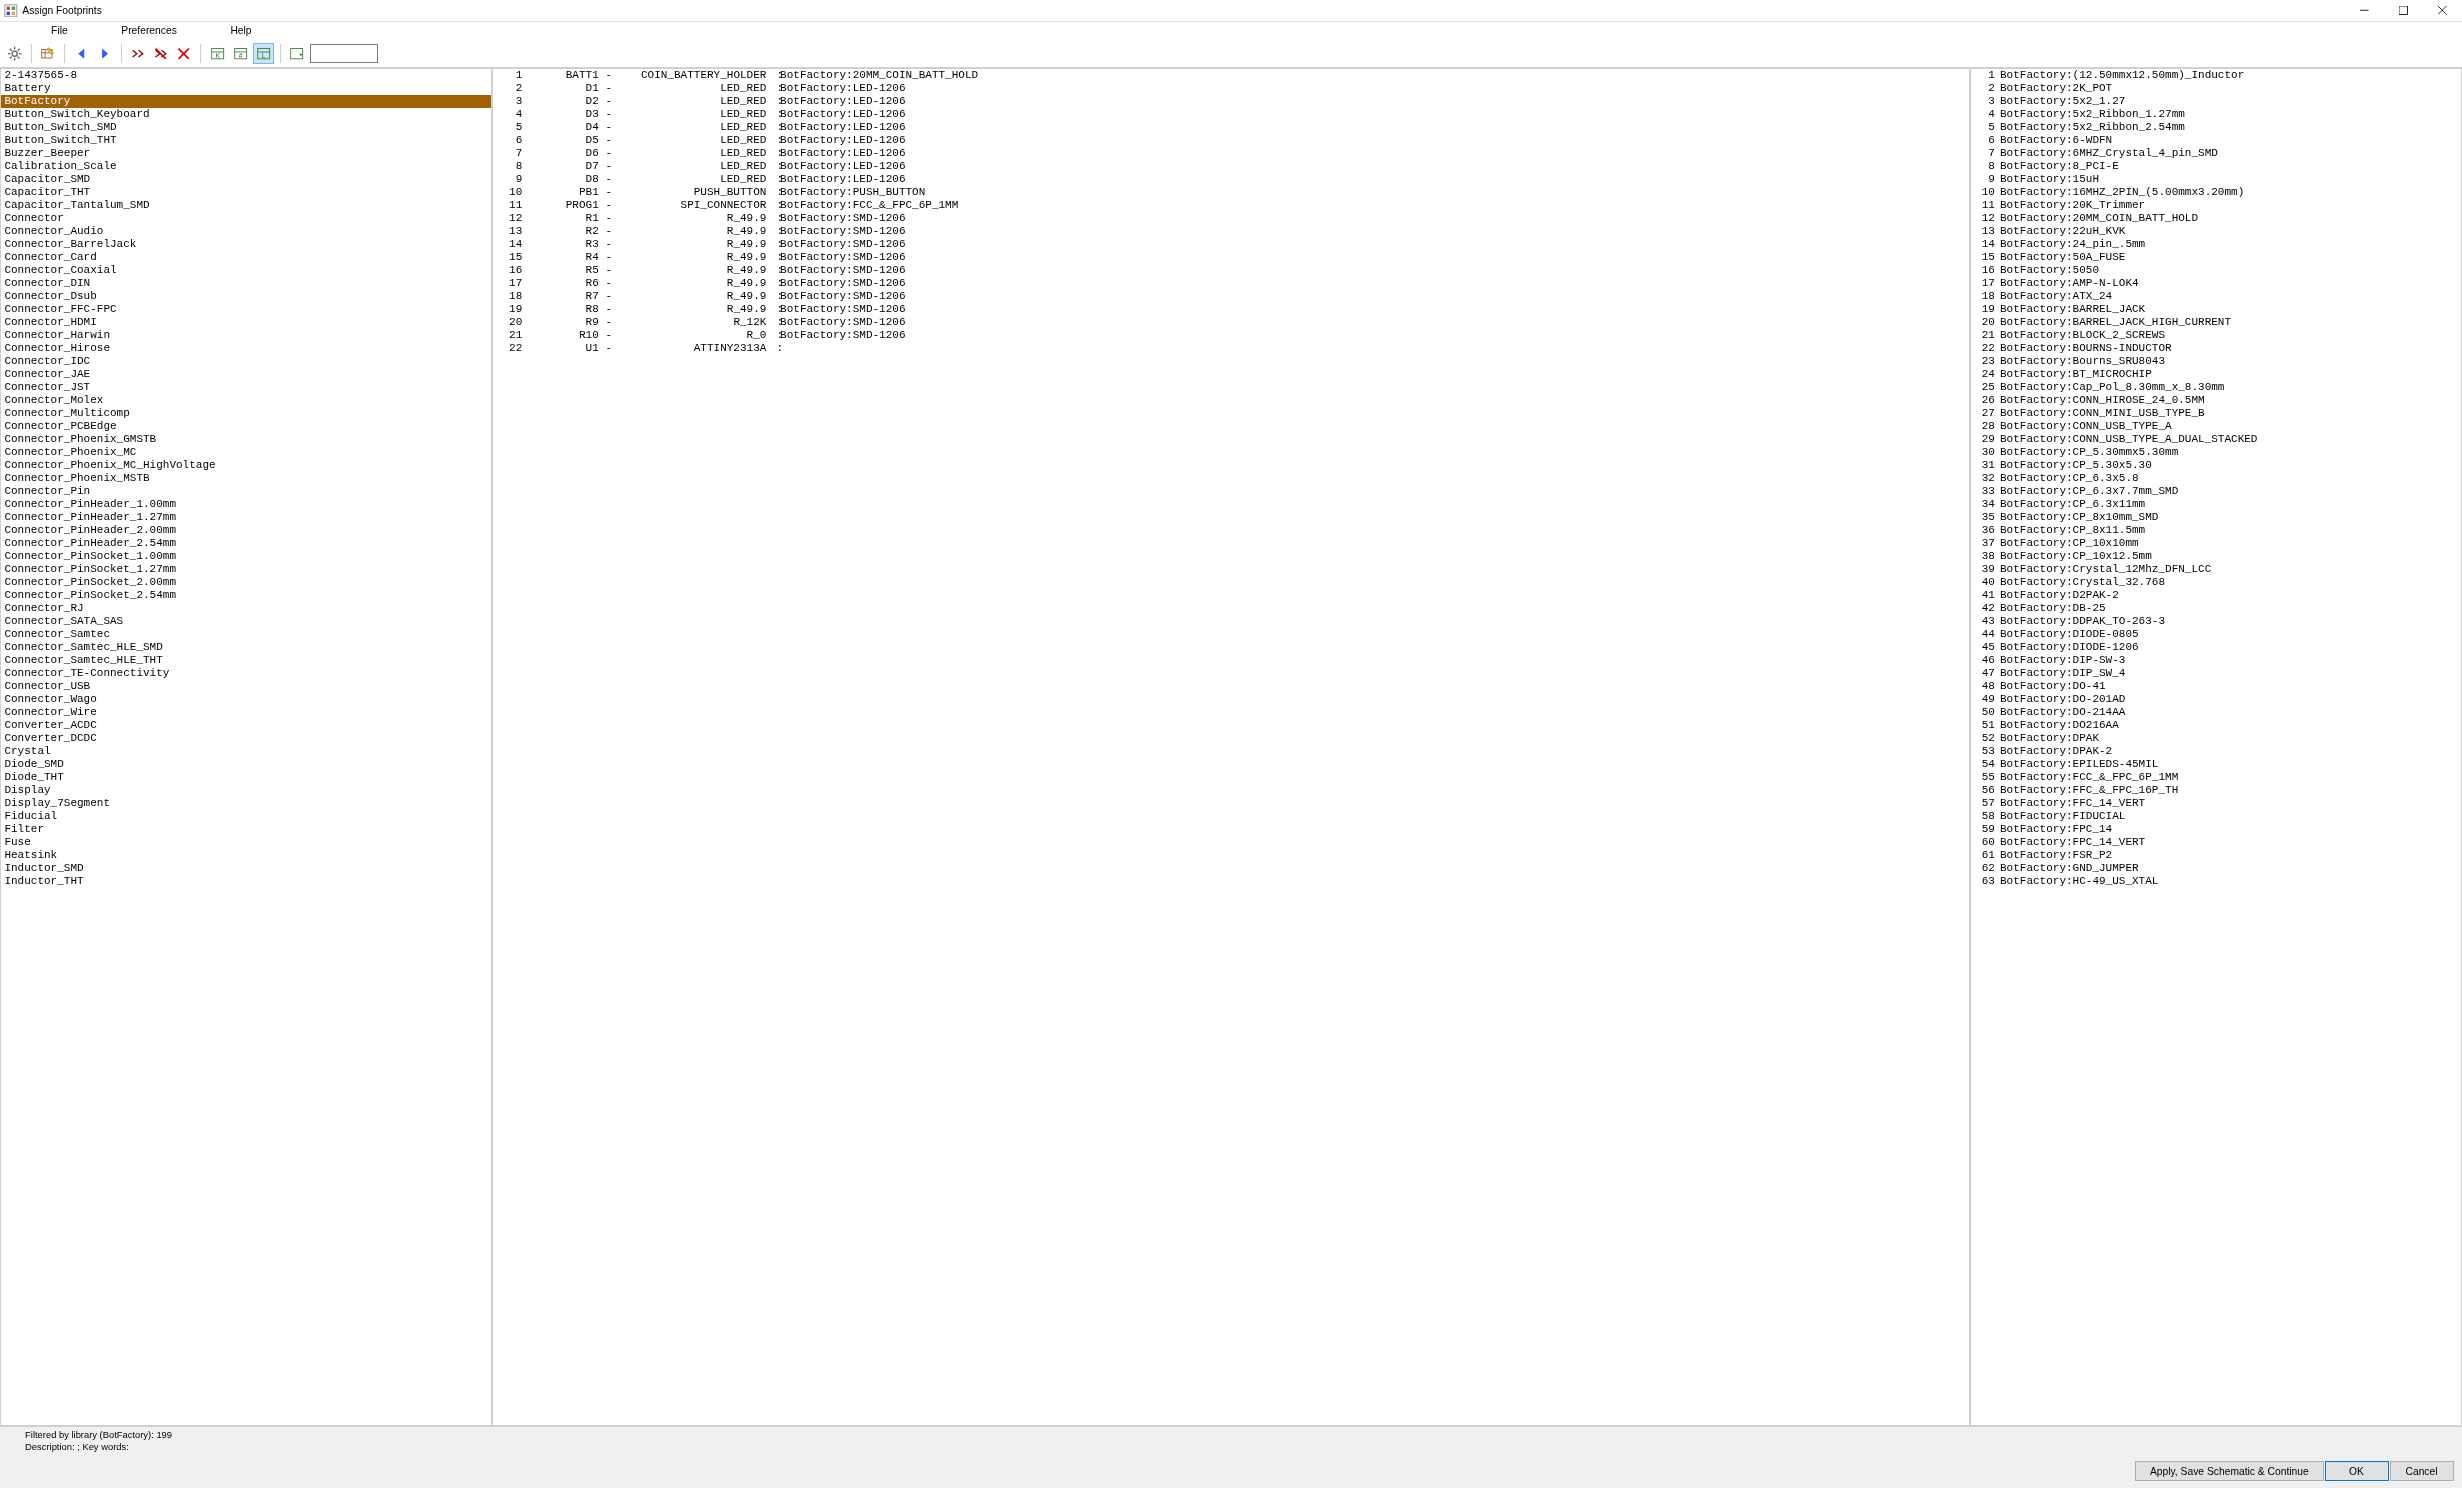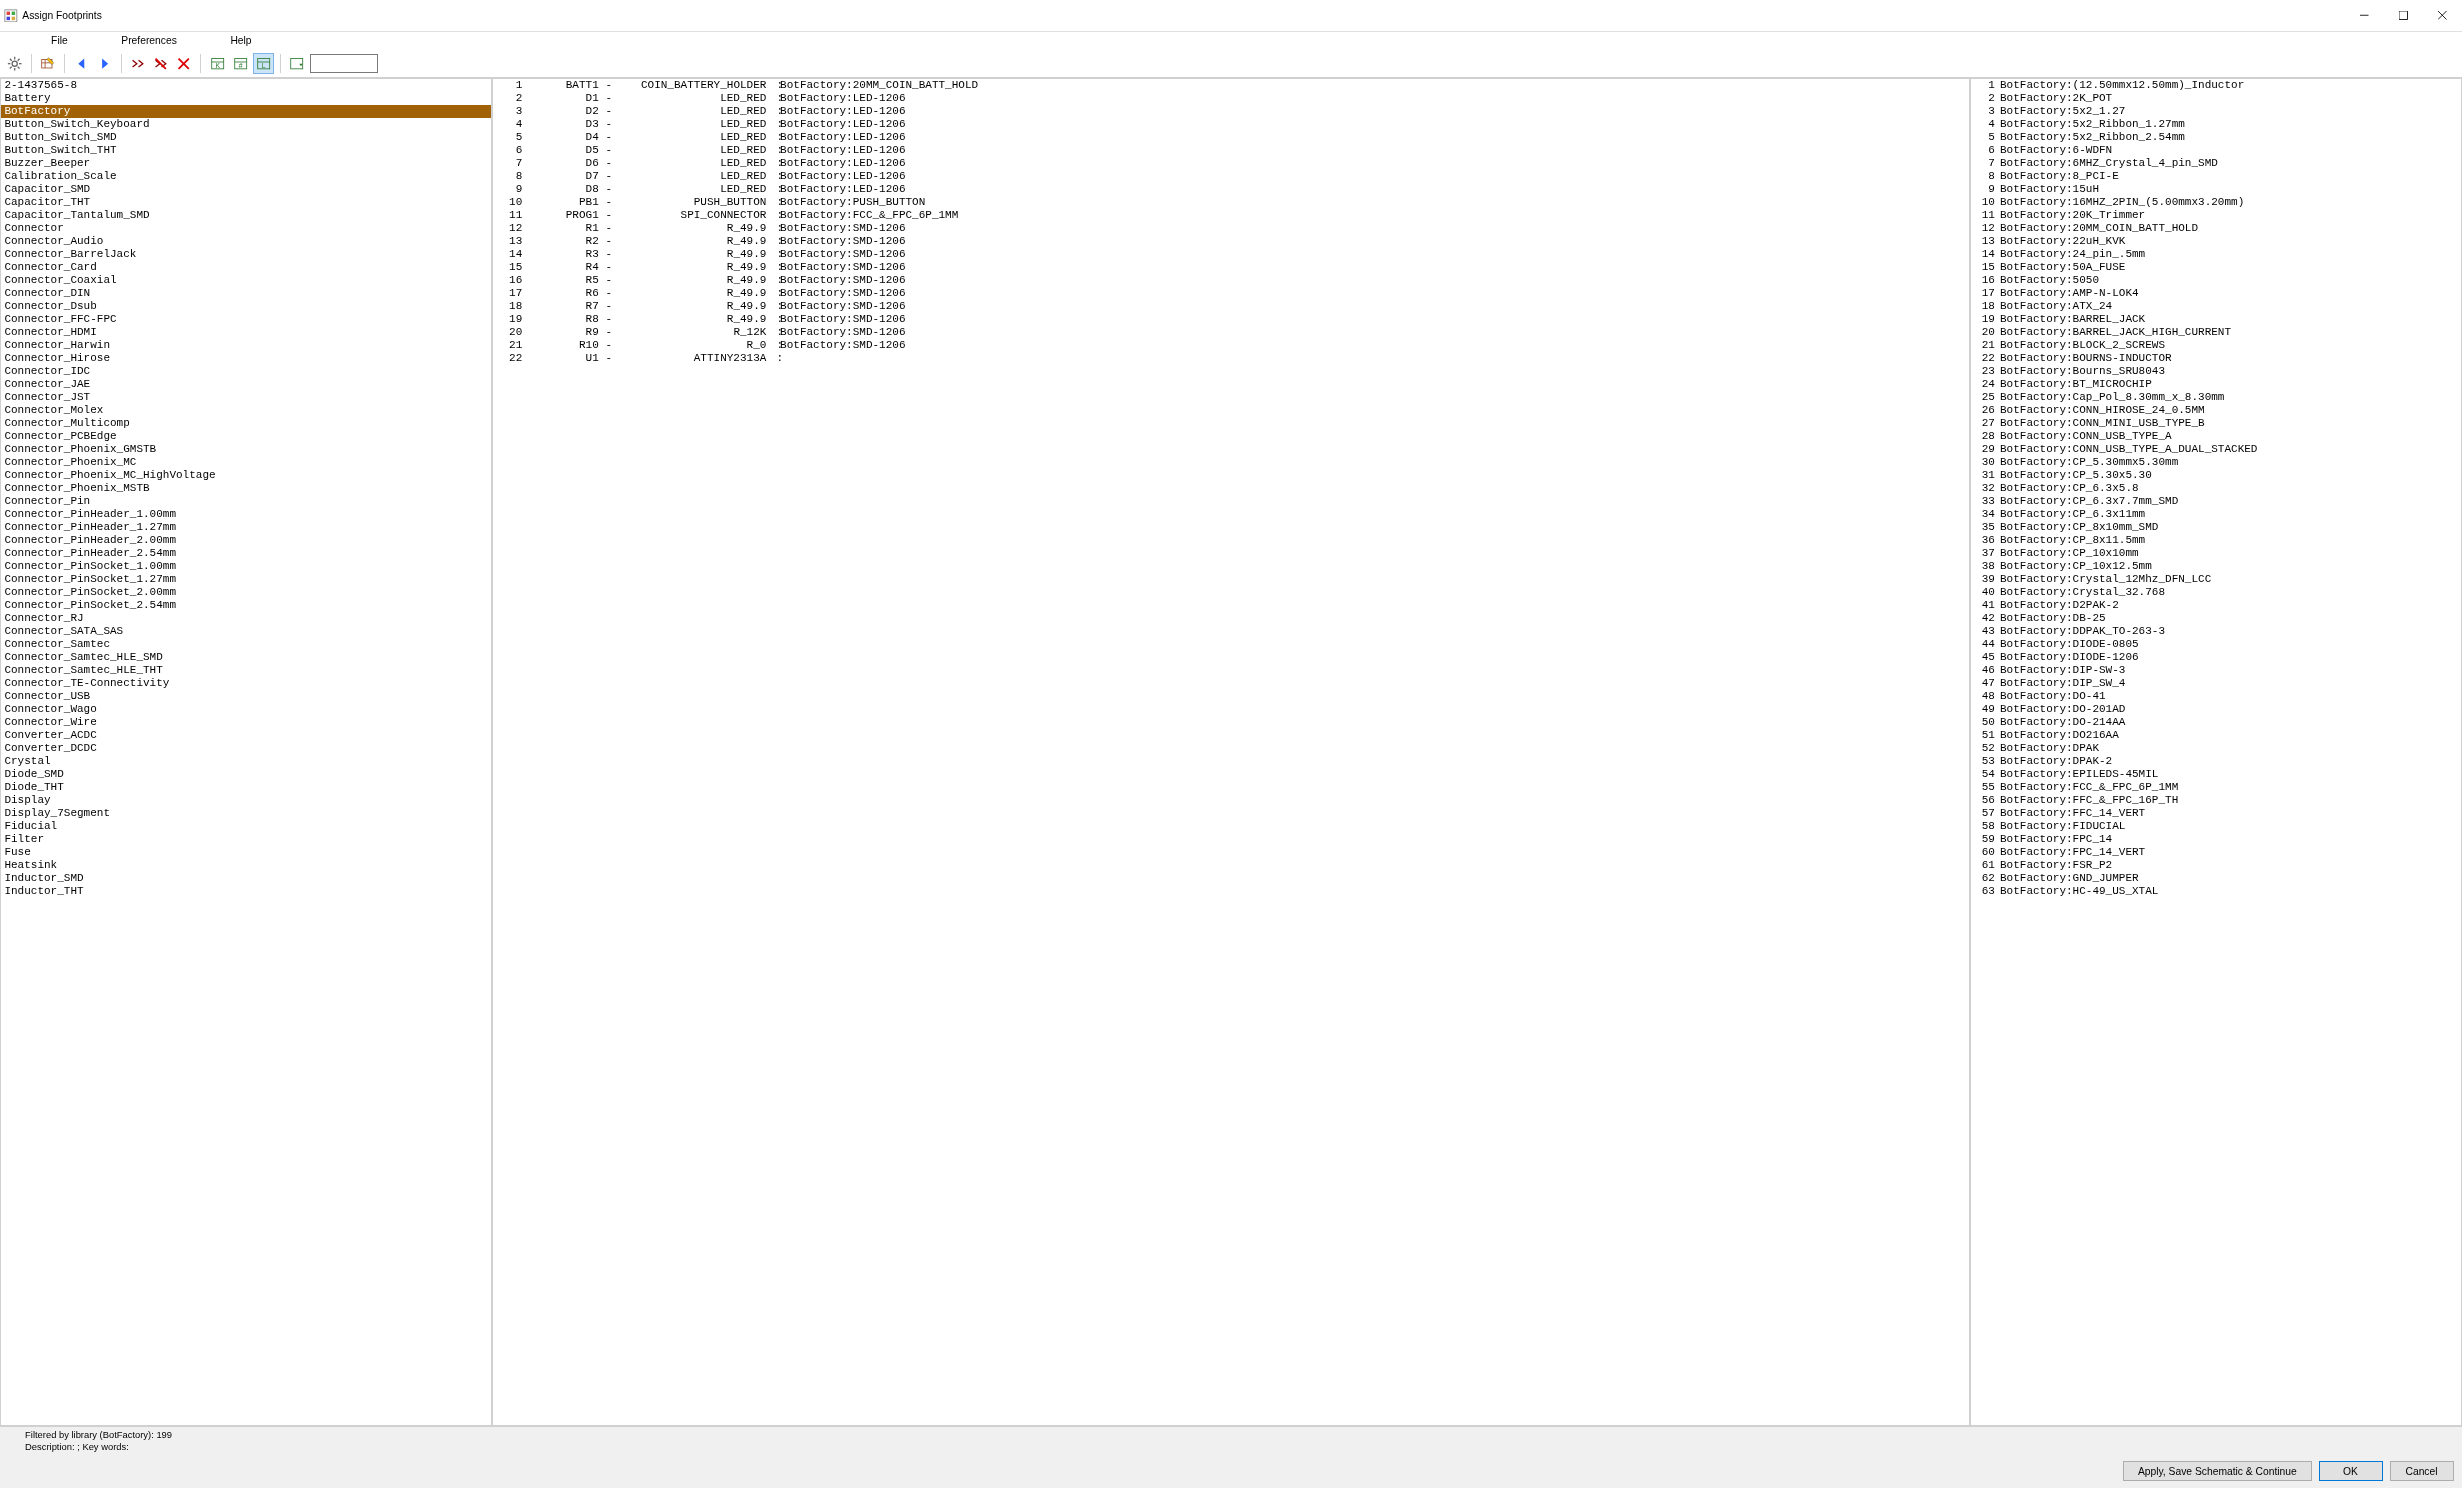--- a/index.html
+++ b/index.html
@@ -9,21 +9,21 @@
   background: #fff;
   height: 100vh;
   display: flex;
   flex-direction: column;
   overflow: hidden;
 }
 .titlebar {
   display: flex;
   align-items: center;
   justify-content: space-between;
-  height: 32px;
+  height: 22px;
   background: #fff;
   border-bottom: 0.9px solid #e0e0e0;
   padding-left: 4.3px;
 }
 .titlebar-left { display: flex; align-items: center; gap: 4.3px; }
 .titlebar-icon { width: 13.7px; height: 13.7px; display: inline-block; }
 .titlebar-title { font-size: 10.3px; }
 .titlebar-controls { display: flex; }
 .titlebar-btn { width: 39px; height: 26px; display: flex; align-items: center; justify-content: center; cursor: pointer; }
 .menubar {
@@ -77,21 +77,21 @@
 .statusbar {
   padding: 1.7px 5.1px;
   font-size: 9.4px;
   background: #f0f0f0;
   border-top: 0.9px solid #d0d0d0;
 }
 .status-line { line-height: 12px; padding-left: 20px; }
 .buttonbar {
   display: flex;
   justify-content: flex-end;
-  gap: 7px;
+  gap: 1px;
   padding: 6.8px 8.5px;
   background: #f0f0f0;
 }
 .btn {
   padding: 3.4px 13.7px;
   border: 0.9px solid #adadad;
   background: #e1e1e1;
   cursor: pointer;
   font-size: 10.3px;
   min-width: 64px;

